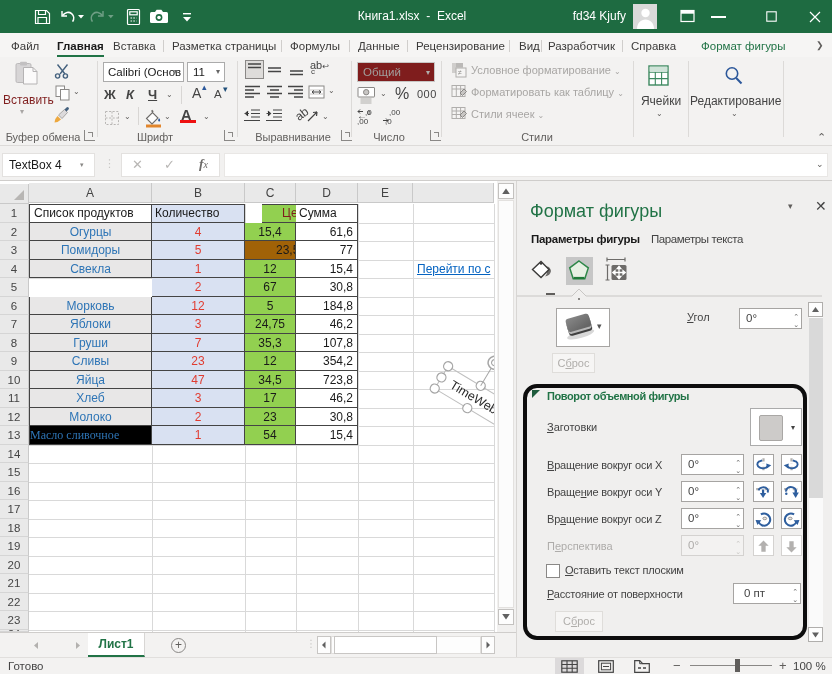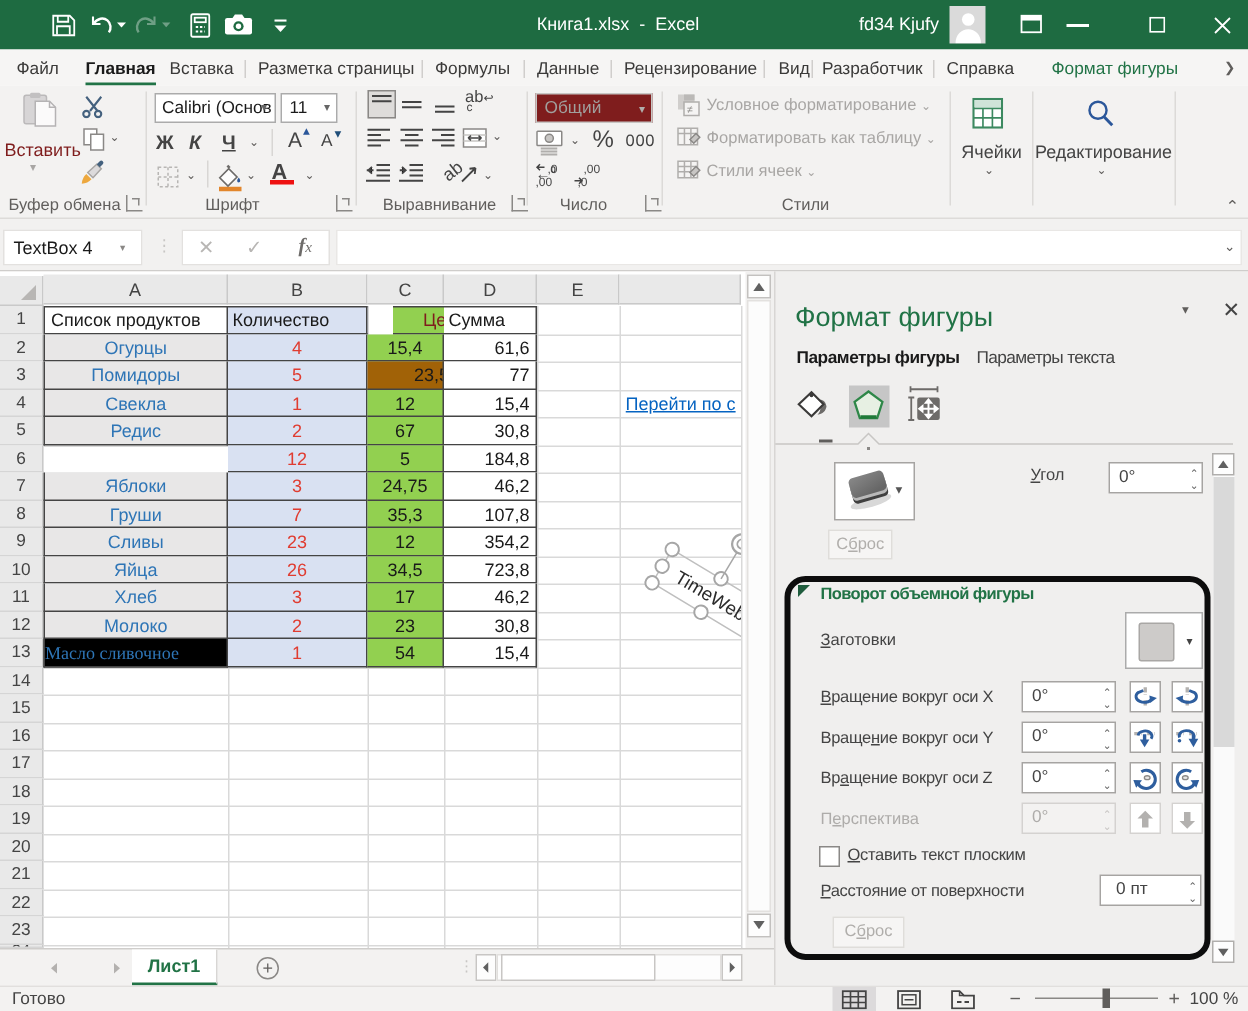--- a/index.html
+++ b/index.html
@@ -388,41 +388,41 @@
 <div class="cell" style="left:245px;top:41.5px;width:51px;height:18.5px;background:#92d050;color:#1a1a1a;border:1px solid #444;border-top:none;border-left:none;line-height:18px;text-align:center;">15,4</div>
 <div class="cell" style="left:296px;top:41.5px;width:62px;height:18.5px;background:#fff;color:#1a1a1a;border:1px solid #444;border-top:none;border-left:none;line-height:18px;text-align:right;padding-right:4px;">61,6</div>
 <div class="cell" style="left:29px;top:60.0px;width:123px;height:18.5px;background:#e8e7e7;color:#2e75b6;border:1px solid #444;border-top:none;line-height:18px;text-align:center;">Помидоры</div>
 <div class="cell" style="left:152px;top:60.0px;width:93px;height:18.5px;background:#d9e1f2;color:#e03c31;border:1px solid #444;border-top:none;border-left:none;line-height:18px;text-align:center;">5</div>
 <div class="cell" style="left:245px;top:60.0px;width:51px;height:18.5px;background:#a16207;color:#1a1a1a;border:1px solid #444;border-top:none;border-left:none;line-height:18px;text-align:center;padding-left:31px;">23,5</div>
 <div class="cell" style="left:296px;top:60.0px;width:62px;height:18.5px;background:#fff;color:#1a1a1a;border:1px solid #444;border-top:none;border-left:none;line-height:18px;text-align:right;padding-right:4px;">77</div>
 <div class="cell" style="left:29px;top:78.5px;width:123px;height:18.5px;background:#e8e7e7;color:#2e75b6;border:1px solid #444;border-top:none;line-height:18px;text-align:center;">Свекла</div>
 <div class="cell" style="left:152px;top:78.5px;width:93px;height:18.5px;background:#d9e1f2;color:#e03c31;border:1px solid #444;border-top:none;border-left:none;line-height:18px;text-align:center;">1</div>
 <div class="cell" style="left:245px;top:78.5px;width:51px;height:18.5px;background:#92d050;color:#1a1a1a;border:1px solid #444;border-top:none;border-left:none;line-height:18px;text-align:center;">12</div>
 <div class="cell" style="left:296px;top:78.5px;width:62px;height:18.5px;background:#fff;color:#1a1a1a;border:1px solid #444;border-top:none;border-left:none;line-height:18px;text-align:right;padding-right:4px;">15,4</div>
-<div class="cell" style="left:29px;top:97.0px;width:123px;height:18.5px;background:#e8e7e7;color:#2e75b6;border:1px solid #444;border-top:none;line-height:18px;text-align:center;">Редис</div>
 <div class="cell" style="left:152px;top:97.0px;width:93px;height:18.5px;background:#d9e1f2;color:#e03c31;border:1px solid #444;border-top:none;border-left:none;line-height:18px;text-align:center;">2</div>
 <div class="cell" style="left:245px;top:97.0px;width:51px;height:18.5px;background:#92d050;color:#1a1a1a;border:1px solid #444;border-top:none;border-left:none;line-height:18px;text-align:center;">67</div>
 <div class="cell" style="left:296px;top:97.0px;width:62px;height:18.5px;background:#fff;color:#1a1a1a;border:1px solid #444;border-top:none;border-left:none;line-height:18px;text-align:right;padding-right:4px;">30,8</div>
+<div class="cell" style="left:29px;top:115.5px;width:123px;height:18.5px;background:#e8e7e7;color:#2e75b6;border:1px solid #444;border-top:none;line-height:18px;text-align:center;">Морковь</div>
 <div class="cell" style="left:152px;top:115.5px;width:93px;height:18.5px;background:#d9e1f2;color:#e03c31;border:1px solid #444;border-top:none;border-left:none;line-height:18px;text-align:center;">12</div>
 <div class="cell" style="left:245px;top:115.5px;width:51px;height:18.5px;background:#92d050;color:#1a1a1a;border:1px solid #444;border-top:none;border-left:none;line-height:18px;text-align:center;">5</div>
 <div class="cell" style="left:296px;top:115.5px;width:62px;height:18.5px;background:#fff;color:#1a1a1a;border:1px solid #444;border-top:none;border-left:none;line-height:18px;text-align:right;padding-right:4px;">184,8</div>
 <div class="cell" style="left:29px;top:134.0px;width:123px;height:18.5px;background:#e8e7e7;color:#2e75b6;border:1px solid #444;border-top:none;line-height:18px;text-align:center;">Яблоки</div>
 <div class="cell" style="left:152px;top:134.0px;width:93px;height:18.5px;background:#d9e1f2;color:#e03c31;border:1px solid #444;border-top:none;border-left:none;line-height:18px;text-align:center;">3</div>
 <div class="cell" style="left:245px;top:134.0px;width:51px;height:18.5px;background:#92d050;color:#1a1a1a;border:1px solid #444;border-top:none;border-left:none;line-height:18px;text-align:center;">24,75</div>
 <div class="cell" style="left:296px;top:134.0px;width:62px;height:18.5px;background:#fff;color:#1a1a1a;border:1px solid #444;border-top:none;border-left:none;line-height:18px;text-align:right;padding-right:4px;">46,2</div>
 <div class="cell" style="left:29px;top:152.5px;width:123px;height:18.5px;background:#e8e7e7;color:#2e75b6;border:1px solid #444;border-top:none;line-height:18px;text-align:center;">Груши</div>
 <div class="cell" style="left:152px;top:152.5px;width:93px;height:18.5px;background:#d9e1f2;color:#e03c31;border:1px solid #444;border-top:none;border-left:none;line-height:18px;text-align:center;">7</div>
 <div class="cell" style="left:245px;top:152.5px;width:51px;height:18.5px;background:#92d050;color:#1a1a1a;border:1px solid #444;border-top:none;border-left:none;line-height:18px;text-align:center;">35,3</div>
 <div class="cell" style="left:296px;top:152.5px;width:62px;height:18.5px;background:#fff;color:#1a1a1a;border:1px solid #444;border-top:none;border-left:none;line-height:18px;text-align:right;padding-right:4px;">107,8</div>
 <div class="cell" style="left:29px;top:171.0px;width:123px;height:18.5px;background:#e8e7e7;color:#2e75b6;border:1px solid #444;border-top:none;line-height:18px;text-align:center;">Сливы</div>
 <div class="cell" style="left:152px;top:171.0px;width:93px;height:18.5px;background:#d9e1f2;color:#e03c31;border:1px solid #444;border-top:none;border-left:none;line-height:18px;text-align:center;">23</div>
 <div class="cell" style="left:245px;top:171.0px;width:51px;height:18.5px;background:#92d050;color:#1a1a1a;border:1px solid #444;border-top:none;border-left:none;line-height:18px;text-align:center;">12</div>
 <div class="cell" style="left:296px;top:171.0px;width:62px;height:18.5px;background:#fff;color:#1a1a1a;border:1px solid #444;border-top:none;border-left:none;line-height:18px;text-align:right;padding-right:4px;">354,2</div>
 <div class="cell" style="left:29px;top:189.5px;width:123px;height:18.5px;background:#e8e7e7;color:#2e75b6;border:1px solid #444;border-top:none;line-height:18px;text-align:center;">Яйца</div>
-<div class="cell" style="left:152px;top:189.5px;width:93px;height:18.5px;background:#d9e1f2;color:#e03c31;border:1px solid #444;border-top:none;border-left:none;line-height:18px;text-align:center;">26</div>
+<div class="cell" style="left:152px;top:189.5px;width:93px;height:18.5px;background:#d9e1f2;color:#e03c31;border:1px solid #444;border-top:none;border-left:none;line-height:18px;text-align:center;">47</div>
 <div class="cell" style="left:245px;top:189.5px;width:51px;height:18.5px;background:#92d050;color:#1a1a1a;border:1px solid #444;border-top:none;border-left:none;line-height:18px;text-align:center;">34,5</div>
 <div class="cell" style="left:296px;top:189.5px;width:62px;height:18.5px;background:#fff;color:#1a1a1a;border:1px solid #444;border-top:none;border-left:none;line-height:18px;text-align:right;padding-right:4px;">723,8</div>
 <div class="cell" style="left:29px;top:208.0px;width:123px;height:18.5px;background:#e8e7e7;color:#2e75b6;border:1px solid #444;border-top:none;line-height:18px;text-align:center;">Хлеб</div>
 <div class="cell" style="left:152px;top:208.0px;width:93px;height:18.5px;background:#d9e1f2;color:#e03c31;border:1px solid #444;border-top:none;border-left:none;line-height:18px;text-align:center;">3</div>
 <div class="cell" style="left:245px;top:208.0px;width:51px;height:18.5px;background:#92d050;color:#1a1a1a;border:1px solid #444;border-top:none;border-left:none;line-height:18px;text-align:center;">17</div>
 <div class="cell" style="left:296px;top:208.0px;width:62px;height:18.5px;background:#fff;color:#1a1a1a;border:1px solid #444;border-top:none;border-left:none;line-height:18px;text-align:right;padding-right:4px;">46,2</div>
 <div class="cell" style="left:29px;top:226.5px;width:123px;height:18.5px;background:#e8e7e7;color:#2e75b6;border:1px solid #444;border-top:none;line-height:18px;text-align:center;">Молоко</div>
 <div class="cell" style="left:152px;top:226.5px;width:93px;height:18.5px;background:#d9e1f2;color:#e03c31;border:1px solid #444;border-top:none;border-left:none;line-height:18px;text-align:center;">2</div>
 <div class="cell" style="left:245px;top:226.5px;width:51px;height:18.5px;background:#92d050;color:#1a1a1a;border:1px solid #444;border-top:none;border-left:none;line-height:18px;text-align:center;">23</div>
 <div class="cell" style="left:296px;top:226.5px;width:62px;height:18.5px;background:#fff;color:#1a1a1a;border:1px solid #444;border-top:none;border-left:none;line-height:18px;text-align:right;padding-right:4px;">30,8</div>

